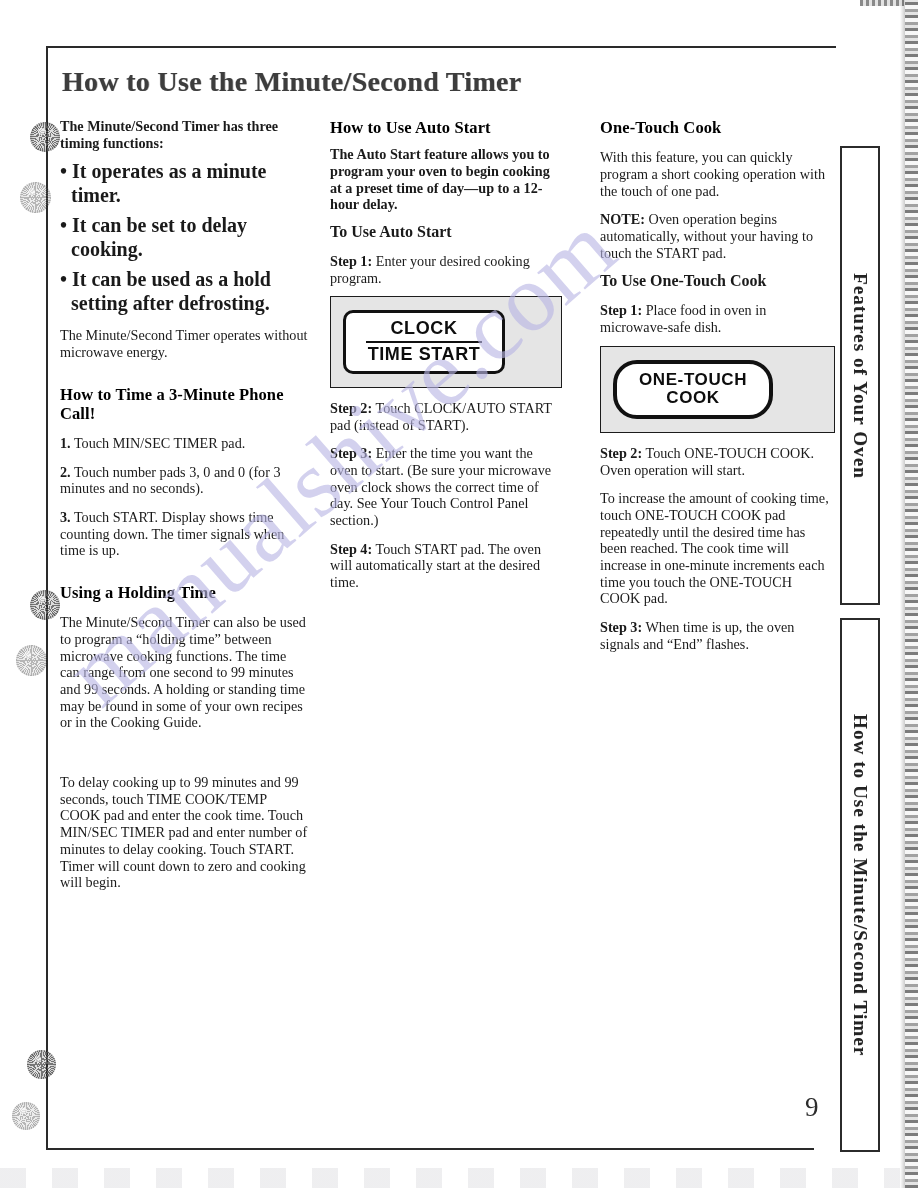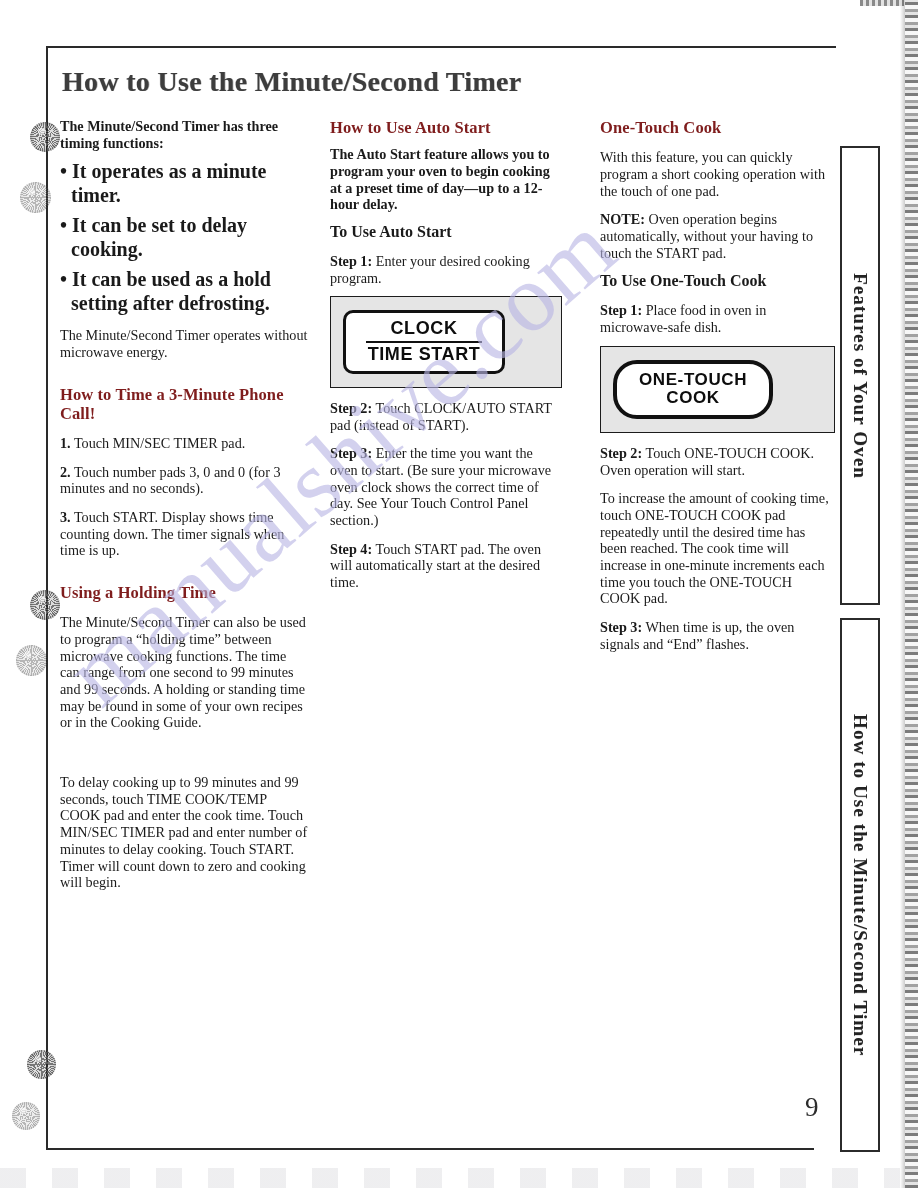--- a/index.html
+++ b/index.html
@@ -50,21 +50,21 @@
   }
 
   
   .col{position:absolute;top:118px;}
   #col-1{left:60px;width:248px;}
   #col-2{left:330px;width:232px;}
   #col-3{left:600px;width:235px;}
 
   h2.sec{
     font-size:16.5px;font-weight:700;margin:0 0 9px 0;line-height:1.16;
-    color:#7f1d1d;letter-spacing:.1px;
+    color:#000000;letter-spacing:.1px;
   }
   h3.subsec{font-size:16px;font-weight:700;margin:0 0 7px 0;line-height:1.2;}
   p.body{font-size:14.2px;line-height:1.175;margin:12px 0 10px 0;}
   p.bold{font-size:14.2px;line-height:1.175;margin:0 0 9px 0;font-weight:700;}
   p.bullet{font-size:20px;line-height:1.175;margin:0 0 7px 0;font-weight:700;padding-left:11px;text-indent:-11px;}
   .lead{font-weight:700;}
   .gap{height:14px;}
   .gap-sm{height:7px;}
 
   

